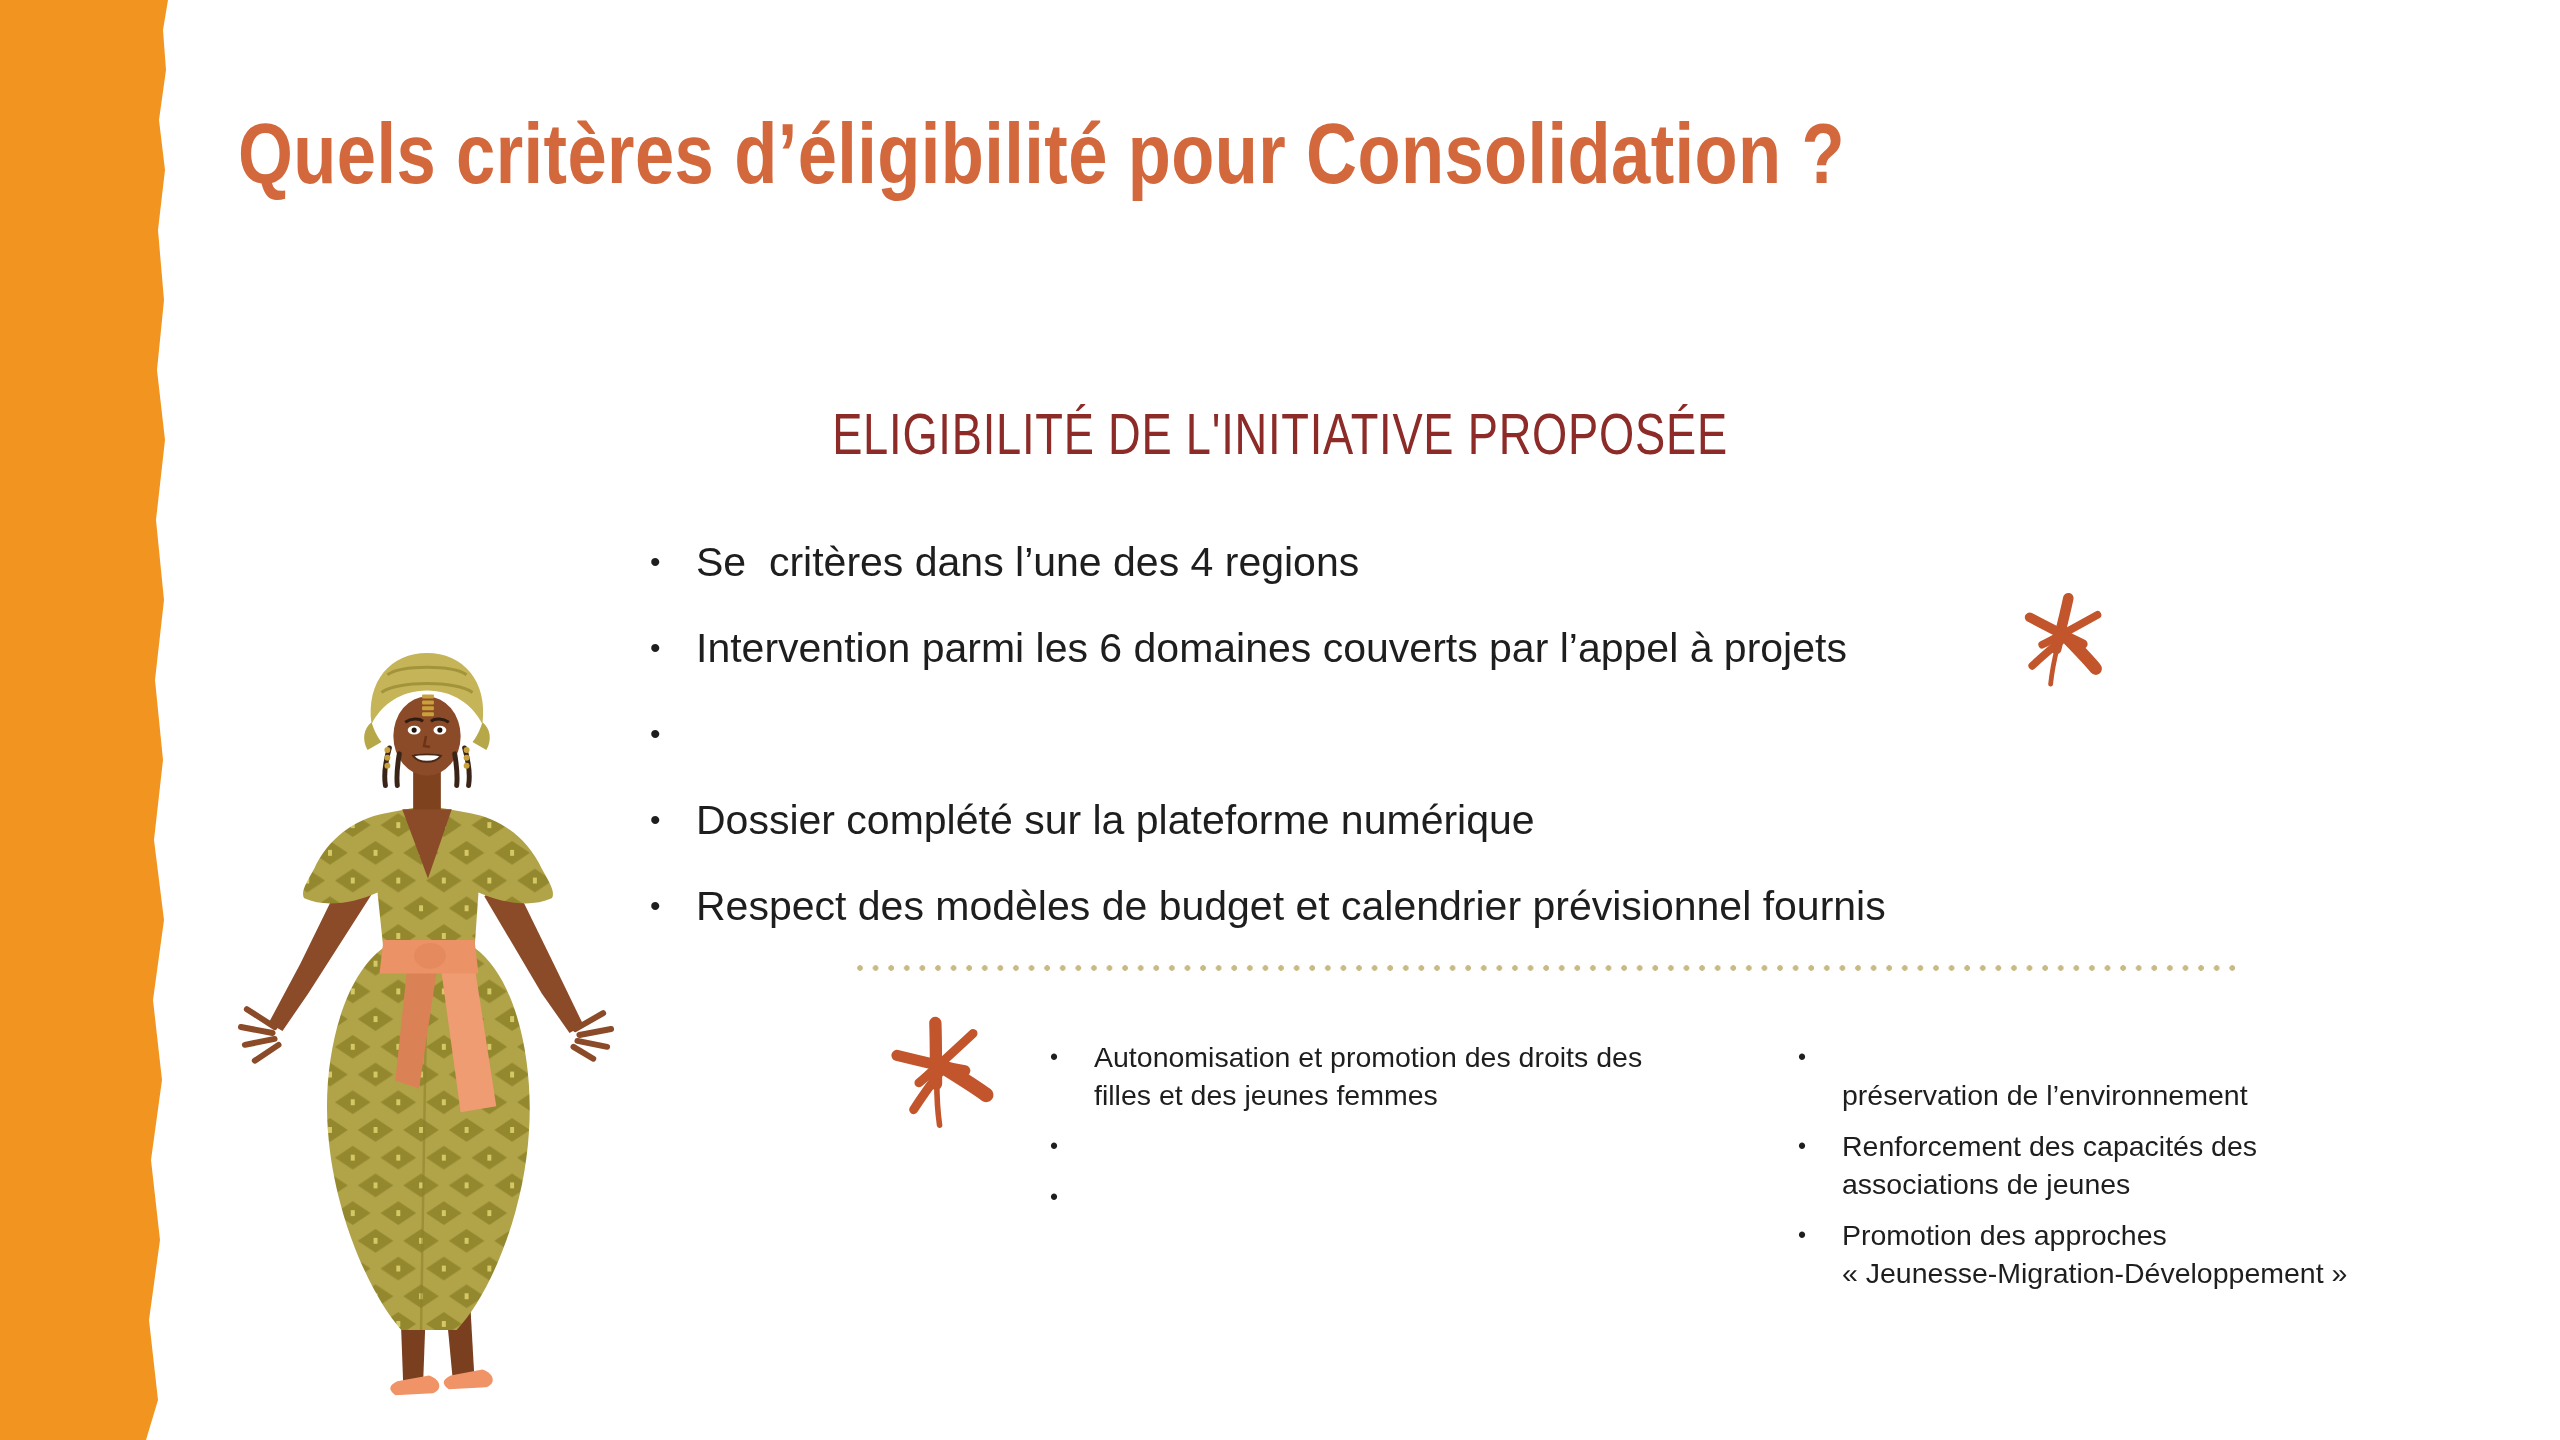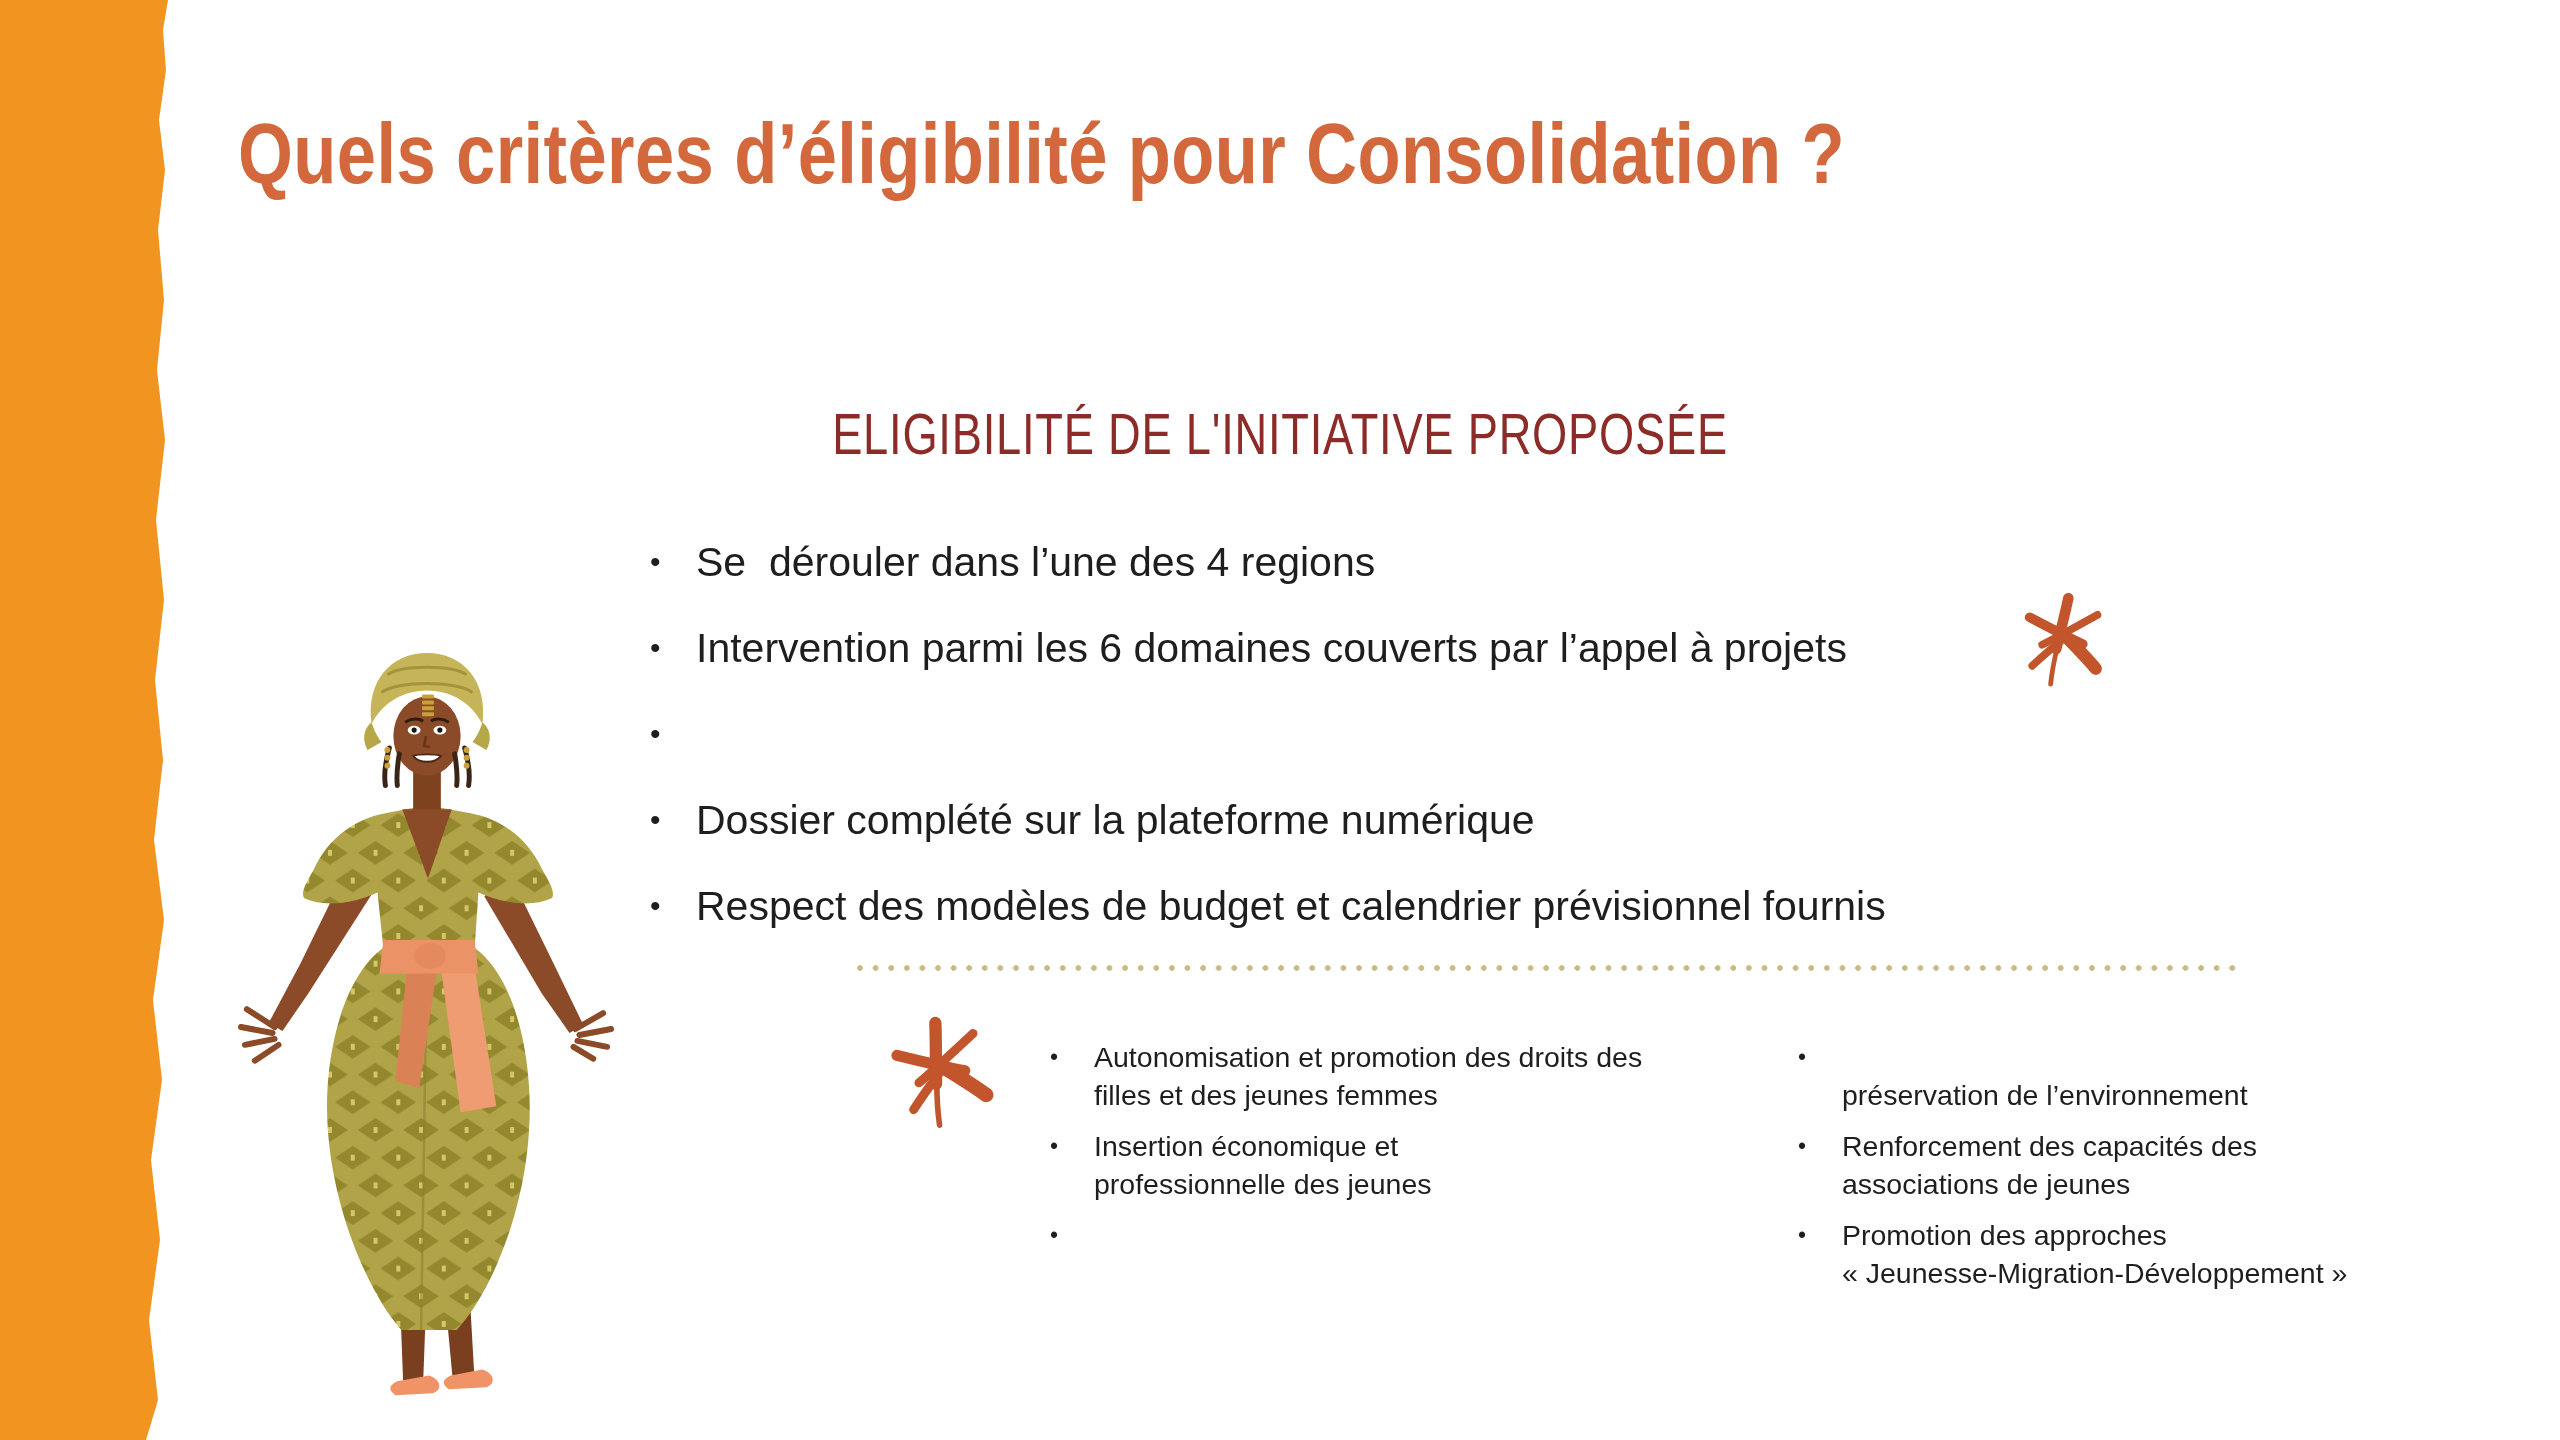--- a/index.html
+++ b/index.html
@@ -66,21 +66,21 @@
   <div class="left-bar"></div>
 
   <h1 class="title">Quels critères d’éligibilité pour Consolidation ?</h1>
 
   <h2 class="section-heading">ELIGIBILITÉ DE L'INITIATIVE PROPOSÉE</h2>
 
   <ul class="bullet-list criteria">
 
   <li>
         <span class="dot">•</span>
-        <span class="content"><span>Se  dérouler </span><span class="b">dans l’une des 4 regions</span></span>
+        <span class="content"><span>Se  critères </span><span class="b">dans l’une des 4 regions</span></span>
       </li>
       <li>
         <span class="dot">•</span>
         <span class="content"><span>Intervention </span><span class="b">parmi les 6 domaines</span><span> couverts par l’appel à projets</span></span>
       </li>
       <li>
         <span class="dot">•</span>
       </li>
       <li>
         <span class="dot">•</span>
@@ -121,21 +121,20 @@
   </span>
 
   <ul class="bullet-list domain-col left">
 
   <li>
         <span class="dot">•</span>
         <span class="content"><span>Autonomisation et promotion des </span><span class="b">droits des</span><br><span class="b">filles et des jeunes femmes</span></span>
       </li>
       <li>
         <span class="dot">•</span>
-        <span class="content"><span class="b">Insertion économique</span><span> et</span><br><span>professionnelle des jeunes</span></span>
       </li>
       <li>
         <span class="dot">•</span>
       </li>
     </ul>
 
   <ul class="bullet-list domain-col right">
 
   <li>
         <span class="dot">•</span>

